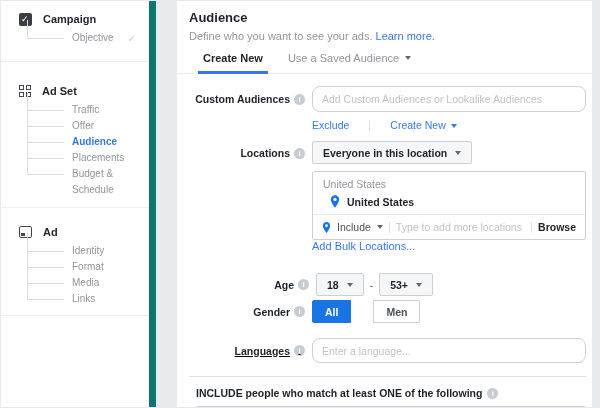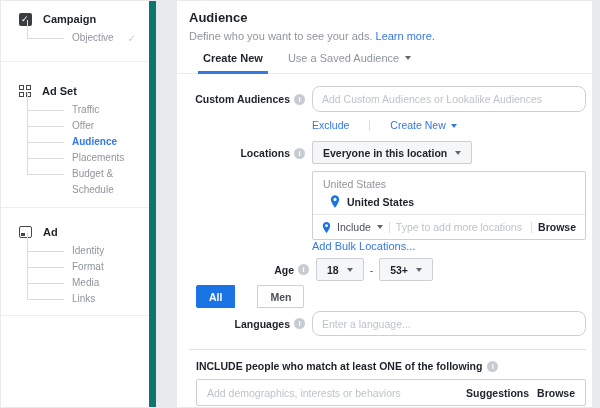--- a/index.html
+++ b/index.html
@@ -67,32 +67,32 @@
 
   .row-locations { margin-top:9px; }
   .loc-box { border:1px solid #ccd0d5; border-radius:2px; margin-top:7px; }
   .loc-group { padding:5px 10px 1px; font-size:10.5px; color:#90949c; line-height:14px; }
   .loc-sel { display:flex; align-items:center; gap:7px; padding:3px 10px 6px 17px; font-size:10.5px; font-weight:bold; color:#1d2129; }
   .loc-bar { display:flex; align-items:center; gap:6px; border-top:1px solid #e5e7ea; height:22px; padding:12px 9px; font-size:10.5px; color:#4b4f56; }
   .bare-input { flex:1; border:none; outline:none; font-size:10.5px; font-family:inherit; color:#1d2129; min-width:0; background:transparent; }
   .browse-label { font-size:10.5px; font-weight:bold; color:#1d2129; cursor:pointer; }
   .bulk-link { font-size:11px; line-height:13px; }
 
-  .row-age { margin-top:5px;padding-left:16px; }
+  .row-age { margin-top:20px;padding-left:16px; }
   .age-sep { margin:0 6px; color:#4b4f56; font-size:10.5px; }
 
   .row-gender { margin-top:4px; }
   .seg { display:inline-flex;gap:23px; }
   .seg .seg-btn { height:23px; padding:0 12px; background:#fff; border:1px solid #ccd0d5; margin-left:-1px;
         font-size:10.5px; font-weight:bold; color:#4b4f56; font-family:inherit; cursor:pointer; }
   .seg .seg-btn:first-child { border-radius:2px 0 0 2px; margin-left:0; }
   .seg .seg-btn:last-child { border-radius:0 2px 2px 0; }
   .seg .seg-btn.active { background:#1b74e4; border-color:#1b74e4; color:#fff; position:relative; z-index:1; }
 
-  .row-languages { margin-top:3px; }
+  .row-languages { margin-top:15px;text-decoration:underline; }
   .row-languages .tinput { height:25px; }
 
   .hdivider { border-top:1px solid #dddfe2; margin:13px 6px 0 12px; }
 
   .row-detailed { margin-top:9px; }
   .inc-text { display:flex; align-items:center; gap:5px; font-size:10.5px; font-weight:bold; color:#1d2129; line-height:14px; }
   .dt-input { display:flex; align-items:center; gap:8px; border:1px solid #ccd0d5; border-radius:2px;
               margin-top:6px; height:27px; padding:0 10px; }
 
   .pin-icon { flex:none; display:inline-flex; }
@@ -249,20 +249,24 @@
         </span>
         <span class="age-sep">-</span>
         <span class="chip">
           <span>53+</span>
           <span class="caret dim"></span>
         </span>
       </div>
     </div>
 
     <div class="frow row-gender">
+      <div class="lbl">
+        <span>Gender</span>
+        <i class="info"></i>
+      </div>
       <div class="fld">
         <span class="seg">
           <button class="seg-btn active">All</button>
           <button class="seg-btn">Men</button>
         </span>
       </div>
     </div>
 
     <div class="frow row-languages">
       <div class="lbl">

